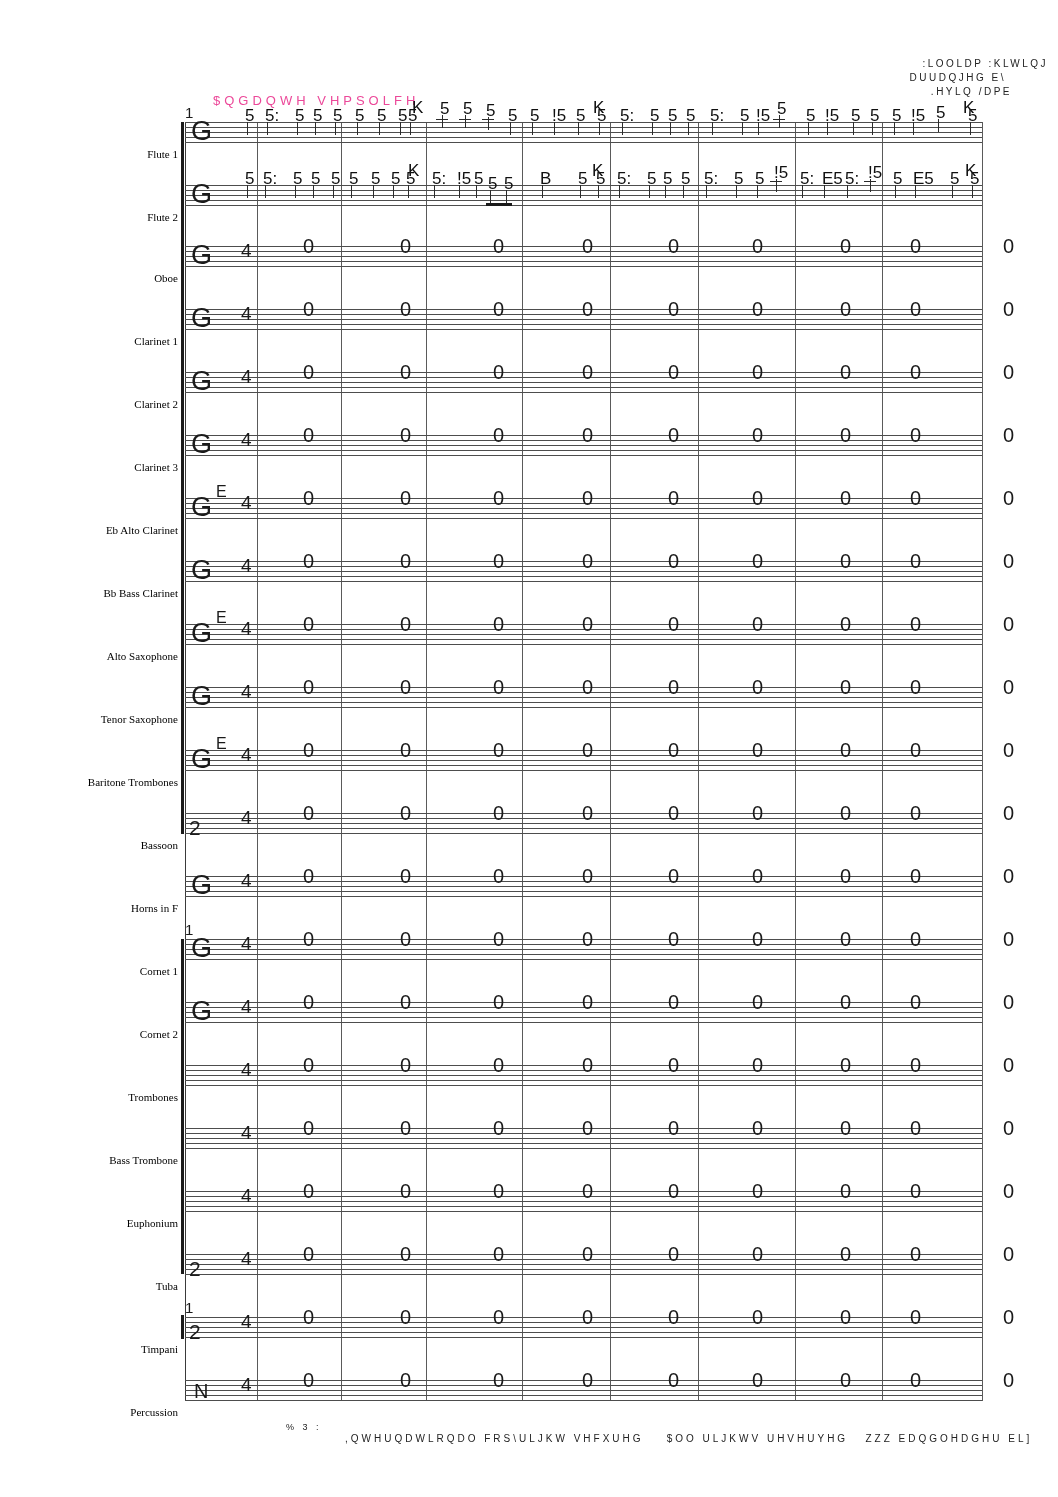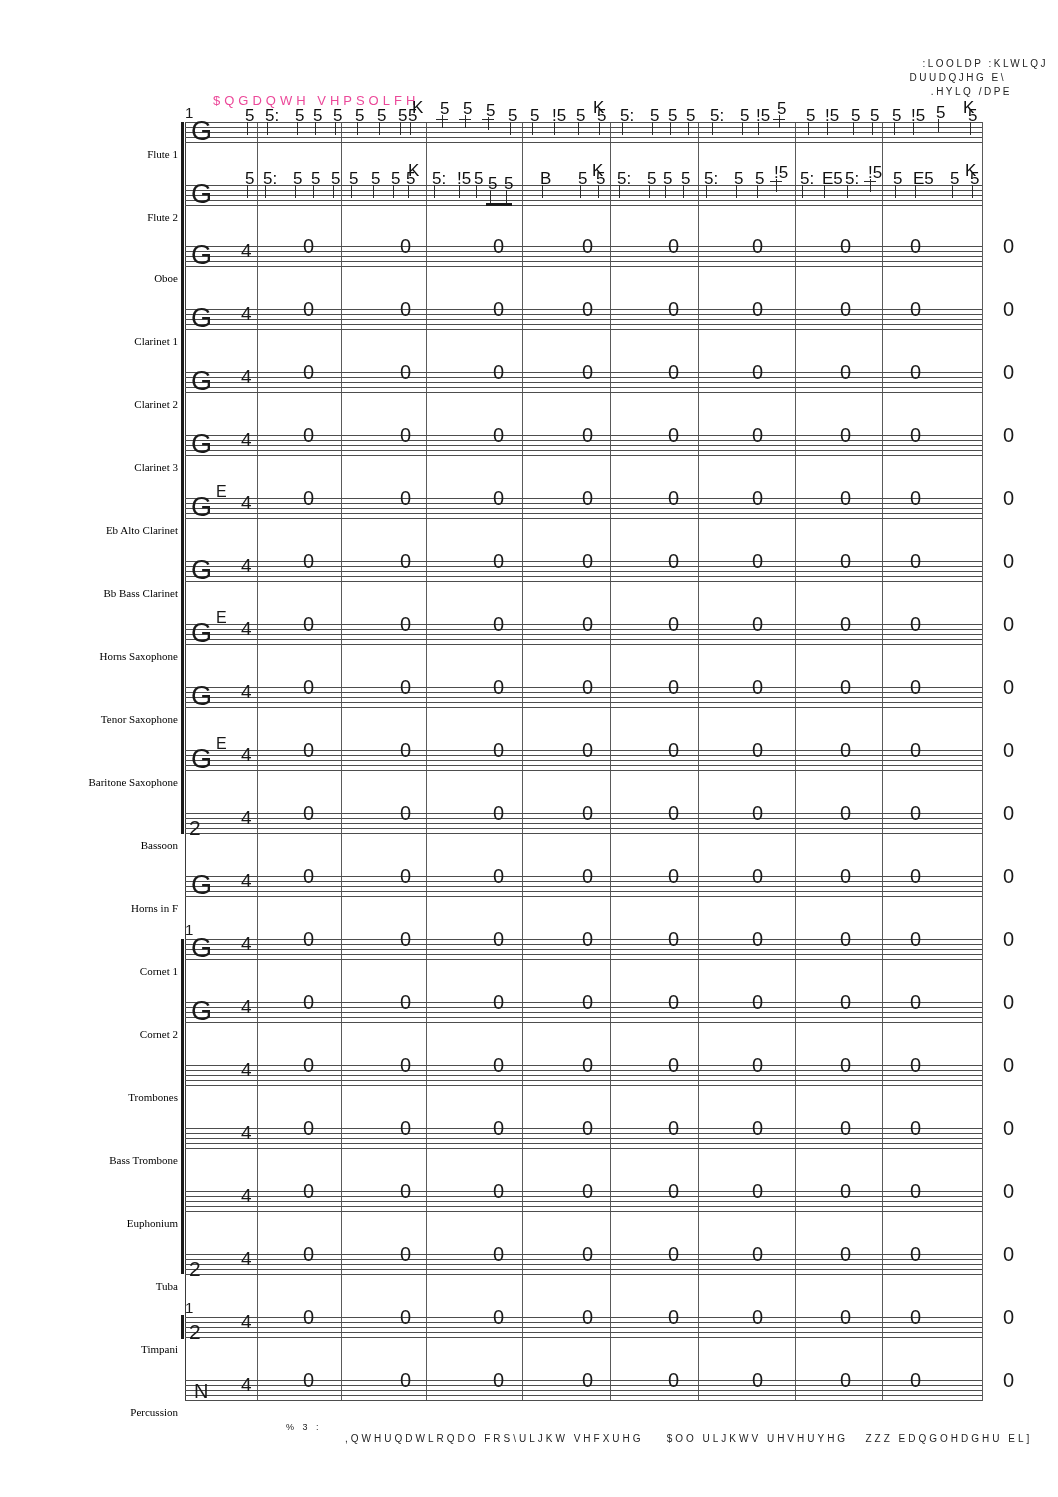--- a/index.html
+++ b/index.html
@@ -276,21 +276,21 @@
       <div class="abs tsig" style="left: 241px; top: 556px;">4</div>
       <div class="abs rest0" style="left: 303px; top: 551px;">0</div>
       <div class="abs rest0" style="left: 400px; top: 551px;">0</div>
       <div class="abs rest0" style="left: 493px; top: 551px;">0</div>
       <div class="abs rest0" style="left: 582px; top: 551px;">0</div>
       <div class="abs rest0" style="left: 668px; top: 551px;">0</div>
       <div class="abs rest0" style="left: 752px; top: 551px;">0</div>
       <div class="abs rest0" style="left: 840px; top: 551px;">0</div>
       <div class="abs rest0" style="left: 910px; top: 551px;">0</div>
       <div class="abs rest0" style="left: 1003px; top: 551px;">0</div>
-      <div class="abs label" style="left: 18px; top: 626px;">Horns Saxophone</div>
+      <div class="abs label" style="left: 18px; top: 626px;">Alto Saxophone</div>
       <div class="abs staff" style="left: 185px; top: 624px; width: 797px;"></div>
       <div class="abs clefG" style="left: 191px; top: 620px;">G</div>
       <div class="abs flat" style="left: 216px; top: 610px;">E</div>
       <div class="abs tsig" style="left: 241px; top: 619px;">4</div>
       <div class="abs rest0" style="left: 303px; top: 614px;">0</div>
       <div class="abs rest0" style="left: 400px; top: 614px;">0</div>
       <div class="abs rest0" style="left: 493px; top: 614px;">0</div>
       <div class="abs rest0" style="left: 582px; top: 614px;">0</div>
       <div class="abs rest0" style="left: 668px; top: 614px;">0</div>
       <div class="abs rest0" style="left: 752px; top: 614px;">0</div>
@@ -303,21 +303,21 @@
       <div class="abs tsig" style="left: 241px; top: 682px;">4</div>
       <div class="abs rest0" style="left: 303px; top: 677px;">0</div>
       <div class="abs rest0" style="left: 400px; top: 677px;">0</div>
       <div class="abs rest0" style="left: 493px; top: 677px;">0</div>
       <div class="abs rest0" style="left: 582px; top: 677px;">0</div>
       <div class="abs rest0" style="left: 668px; top: 677px;">0</div>
       <div class="abs rest0" style="left: 752px; top: 677px;">0</div>
       <div class="abs rest0" style="left: 840px; top: 677px;">0</div>
       <div class="abs rest0" style="left: 910px; top: 677px;">0</div>
       <div class="abs rest0" style="left: 1003px; top: 677px;">0</div>
-      <div class="abs label" style="left: 18px; top: 752px;">Baritone Saxophone</div>
+      <div class="abs label" style="left: 18px; top: 752px;">Baritone Trombones</div>
       <div class="abs staff" style="left: 185px; top: 750px; width: 797px;"></div>
       <div class="abs clefG" style="left: 191px; top: 746px;">G</div>
       <div class="abs flat" style="left: 216px; top: 736px;">E</div>
       <div class="abs tsig" style="left: 241px; top: 745px;">4</div>
       <div class="abs rest0" style="left: 303px; top: 740px;">0</div>
       <div class="abs rest0" style="left: 400px; top: 740px;">0</div>
       <div class="abs rest0" style="left: 493px; top: 740px;">0</div>
       <div class="abs rest0" style="left: 582px; top: 740px;">0</div>
       <div class="abs rest0" style="left: 668px; top: 740px;">0</div>
       <div class="abs rest0" style="left: 752px; top: 740px;">0</div>

